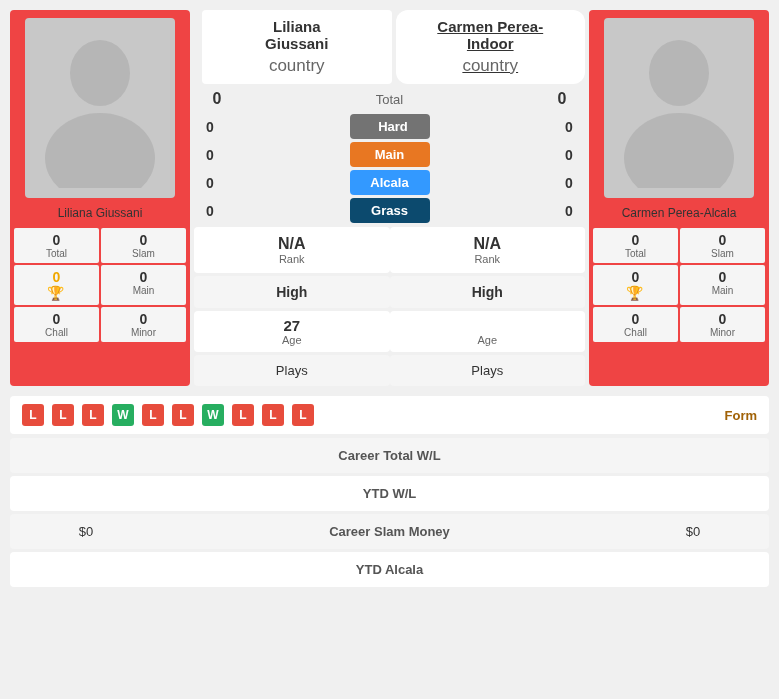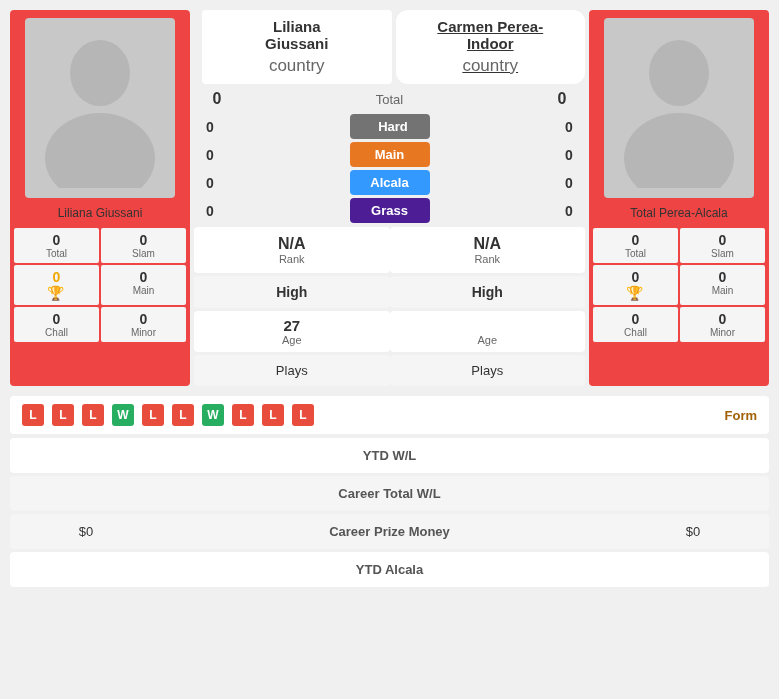--- a/index.html
+++ b/index.html
@@ -118,21 +118,21 @@
       font-weight: bold;
       font-size: 13px;
       border: none;
       min-width: 80px;
       text-align: center;
     }
 
     .hard-btn { background: #737373; padding-left: 27px; }
     .clay-btn { background: #e87722; }
     .indoor-btn { background: #3399ff; }
-    .grass-btn { background: #4c1d95; }
+    .grass-btn { background: #0c4a6e; }
 
     .side-score {
       font-size: 14px;
       font-weight: bold;
       width: 24px;
       text-align: center;
     }
 
     
     .form-section {
@@ -341,21 +341,21 @@
       </div>
     </div>
 
     <div class="player-card">
       <div class="player-avatar">
         <svg viewBox="0 0 130 160" xmlns="http://www.w3.org/2000/svg">
           <ellipse cx="65" cy="45" rx="30" ry="33" fill="#aaa"></ellipse>
           <ellipse cx="65" cy="130" rx="55" ry="45" fill="#aaa"></ellipse>
         </svg>
       </div>
-      <div class="player-name">Total Perea-Alcala</div>
+      <div class="player-name">Carmen Perea-Alcala</div>
       <div class="player-stats-grid">
         <div class="stat-cell">
           <div class="stat-value">0</div>
           <div class="stat-label">Total</div>
         </div>
         <div class="stat-cell">
           <div class="stat-value">0</div>
           <div class="stat-label">Slam</div>
         </div>
         <div class="stat-cell">
@@ -388,35 +388,35 @@
     <div class="form-badge form-w">W</div>
     <div class="form-badge form-l">L</div>
     <div class="form-badge form-l">L</div>
     <div class="form-badge form-w">W</div>
     <div class="form-badge form-l">L</div>
     <div class="form-badge form-l">L</div>
     <div class="form-badge form-l">L</div>
     <span class="form-label">Form</span>
   </div>
 
+  <div class="bottom-row">
+    <div class="bottom-row-value"></div>
+    <div class="bottom-row-label">Career Total W/L</div>
+    <div class="bottom-row-value"></div>
+  </div>
+
   <div class="bottom-row light">
     <div class="bottom-row-value"></div>
     <div class="bottom-row-label">YTD W/L</div>
-    <div class="bottom-row-value"></div>
-  </div>
-
-  <div class="bottom-row">
-    <div class="bottom-row-value"></div>
-    <div class="bottom-row-label">Career Total W/L</div>
     <div class="bottom-row-value"></div>
   </div>
 
   <div class="bottom-row">
     <div class="bottom-row-value">$0</div>
-    <div class="bottom-row-label">Career Prize Money</div>
+    <div class="bottom-row-label">Career Slam Money</div>
     <div class="bottom-row-value">$0</div>
   </div>
 
   <div class="bottom-row light">
     <div class="bottom-row-value"></div>
     <div class="bottom-row-label">YTD Alcala</div>
     <div class="bottom-row-value"></div>
   </div>
 
 </div>

